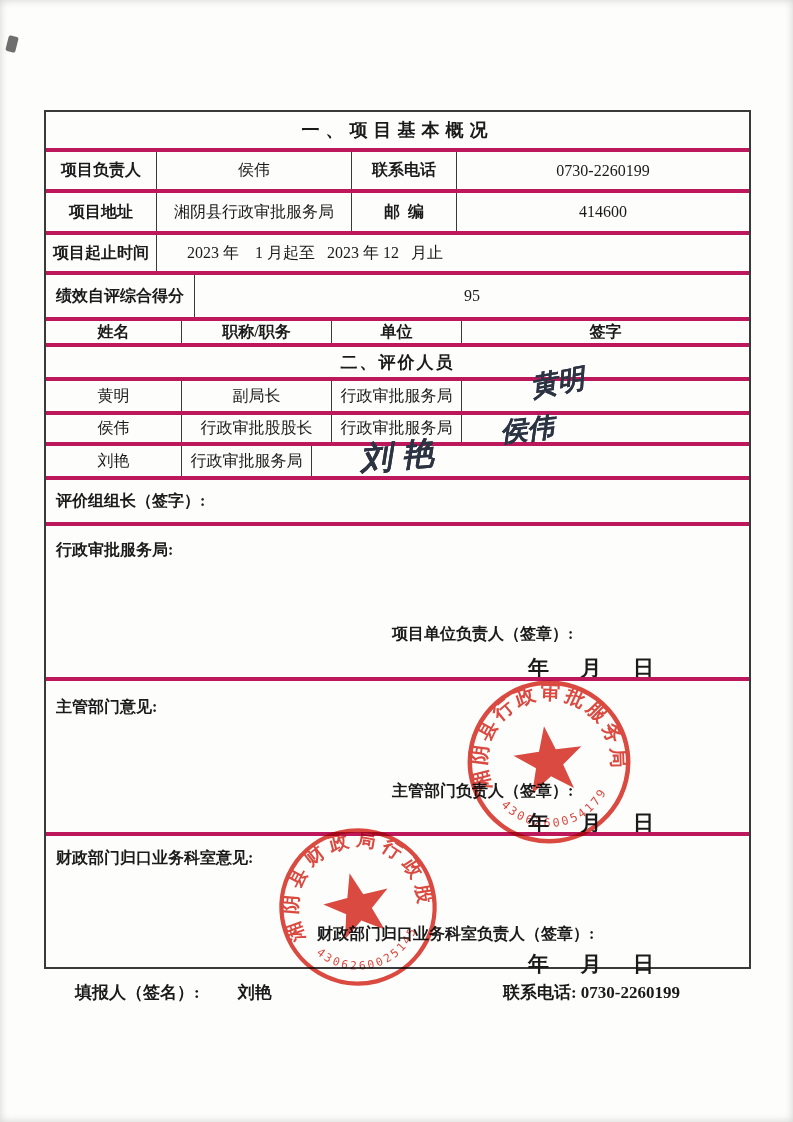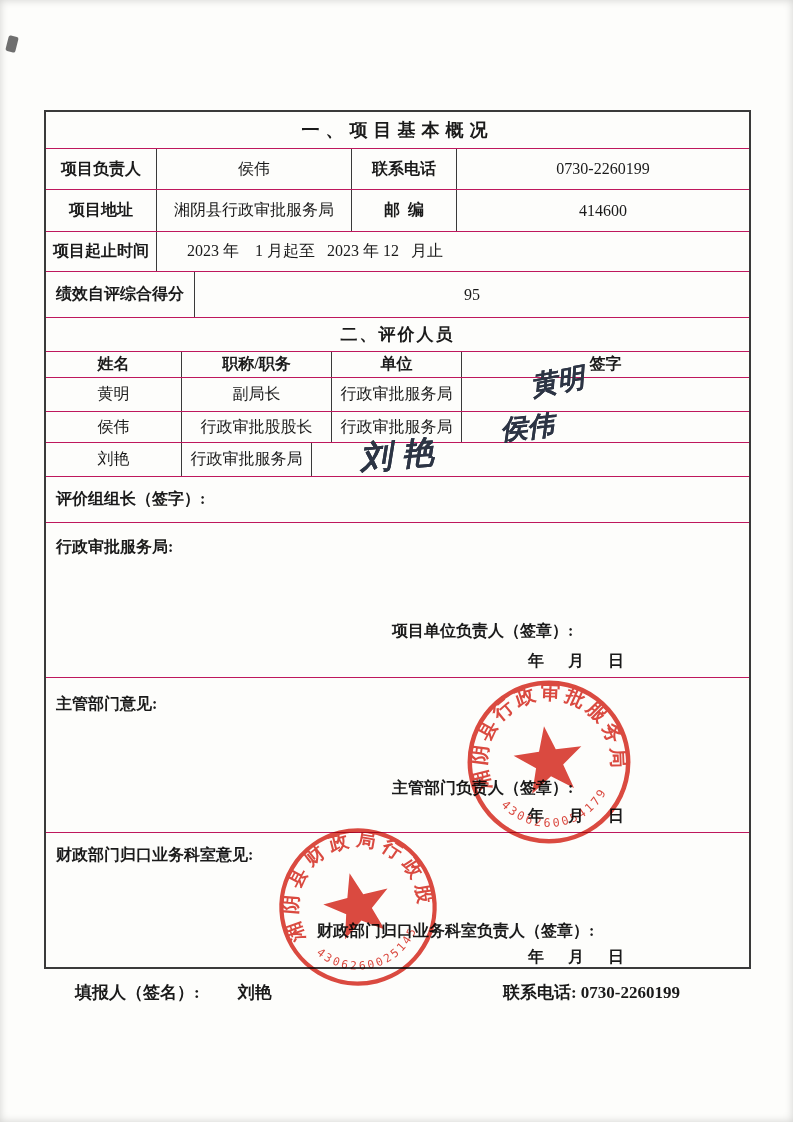--- a/index.html
+++ b/index.html
@@ -17,21 +17,21 @@
   .artifact {
     position:absolute; left:7px; top:36px; width:10px; height:16px;
     background:#565656; border-radius:2px; transform:rotate(14deg); opacity:.85;
   }
 
   
   .form {
     position:absolute; left:44px; top:110px; width:707px;
     border:2px solid #3a3a3a; background:transparent;
   }
-  .r { display:flex; border-top:1px solid #be185d; position:relative; }
+  .r { display:flex; border-top:4px solid #be185d; position:relative; }
   .r:first-child { border-top:none; }
   .c {
     border-left:1px solid #3a3a3a;
     display:flex; align-items:center; justify-content:center;
     text-align:center; font-size:16px; padding:2px 4px;
   }
   .c:first-child { border-left:none; }
   .grow { flex:1; }
   .lbl { font-weight:bold; }
 
@@ -42,21 +42,21 @@
   .h155{height:155px}.h135{height:135px}
 
   .title1 { font-weight:bold; font-size:18px; letter-spacing:6px; }
   .title2 { font-weight:bold; font-size:17px; letter-spacing:2px; }
   .ws-pre { white-space:pre; }
   .left-align { justify-content:flex-start; padding-left:30px; text-align:left; }
 
   
   .op-label   { position:absolute; font-weight:bold; font-size:16px; left:10px; }
   .sign-label { position:absolute; font-weight:bold; font-size:16px; }
-  .date-label { position:absolute; font-weight:bold; font-size:16px; white-space:pre; }
+  .date-label { position:absolute; font-weight:bold; font-size:21px; white-space:pre; }
 
   
   .sigcell { justify-content:flex-start; padding-left:60px; position:relative; overflow:visible; }
   .sig {
     font-style:italic; font-weight:bold; color:#2c3444;
     font-family:"DejaVu Serif","Liberation Serif",serif;
     transform-origin:left center; z-index:2; text-shadow:0 0 .5px #2c3444;
   }
   .sig1 { font-size:27px; transform:rotate(-10deg) translate(10px,-7px); }
   .sig2 { font-size:27px; transform:rotate(-6deg) translate(-22px,1px); }
@@ -114,29 +114,29 @@
     <div class="r h40">
       <div class="c w110 lbl">项目起止时间</div>
       <div class="c grow ws-pre left-align">2023 年    1 月起至   2023 年 12   月止</div>
     </div>
 
     <div class="r h46">
       <div class="c w148 lbl">绩效自评综合得分</div>
       <div class="c grow">95</div>
     </div>
 
-    <div class="r h34">
-      <div class="c grow title2">二、评价人员</div>
-    </div>
-
     <div class="r h26">
       <div class="c w135 lbl">姓名</div>
       <div class="c w150 lbl">职称/职务</div>
       <div class="c w130 lbl">单位</div>
       <div class="c grow lbl">签字</div>
+    </div>
+
+    <div class="r h34">
+      <div class="c grow title2">二、评价人员</div>
     </div>
 
     <div class="r h34">
       <div class="c w135">黄明</div>
       <div class="c w150">副局长</div>
       <div class="c w130">行政审批服务局</div>
       <div class="c grow sigcell">
         <span class="sig sig1">黄明</span>
       </div>
     </div>

